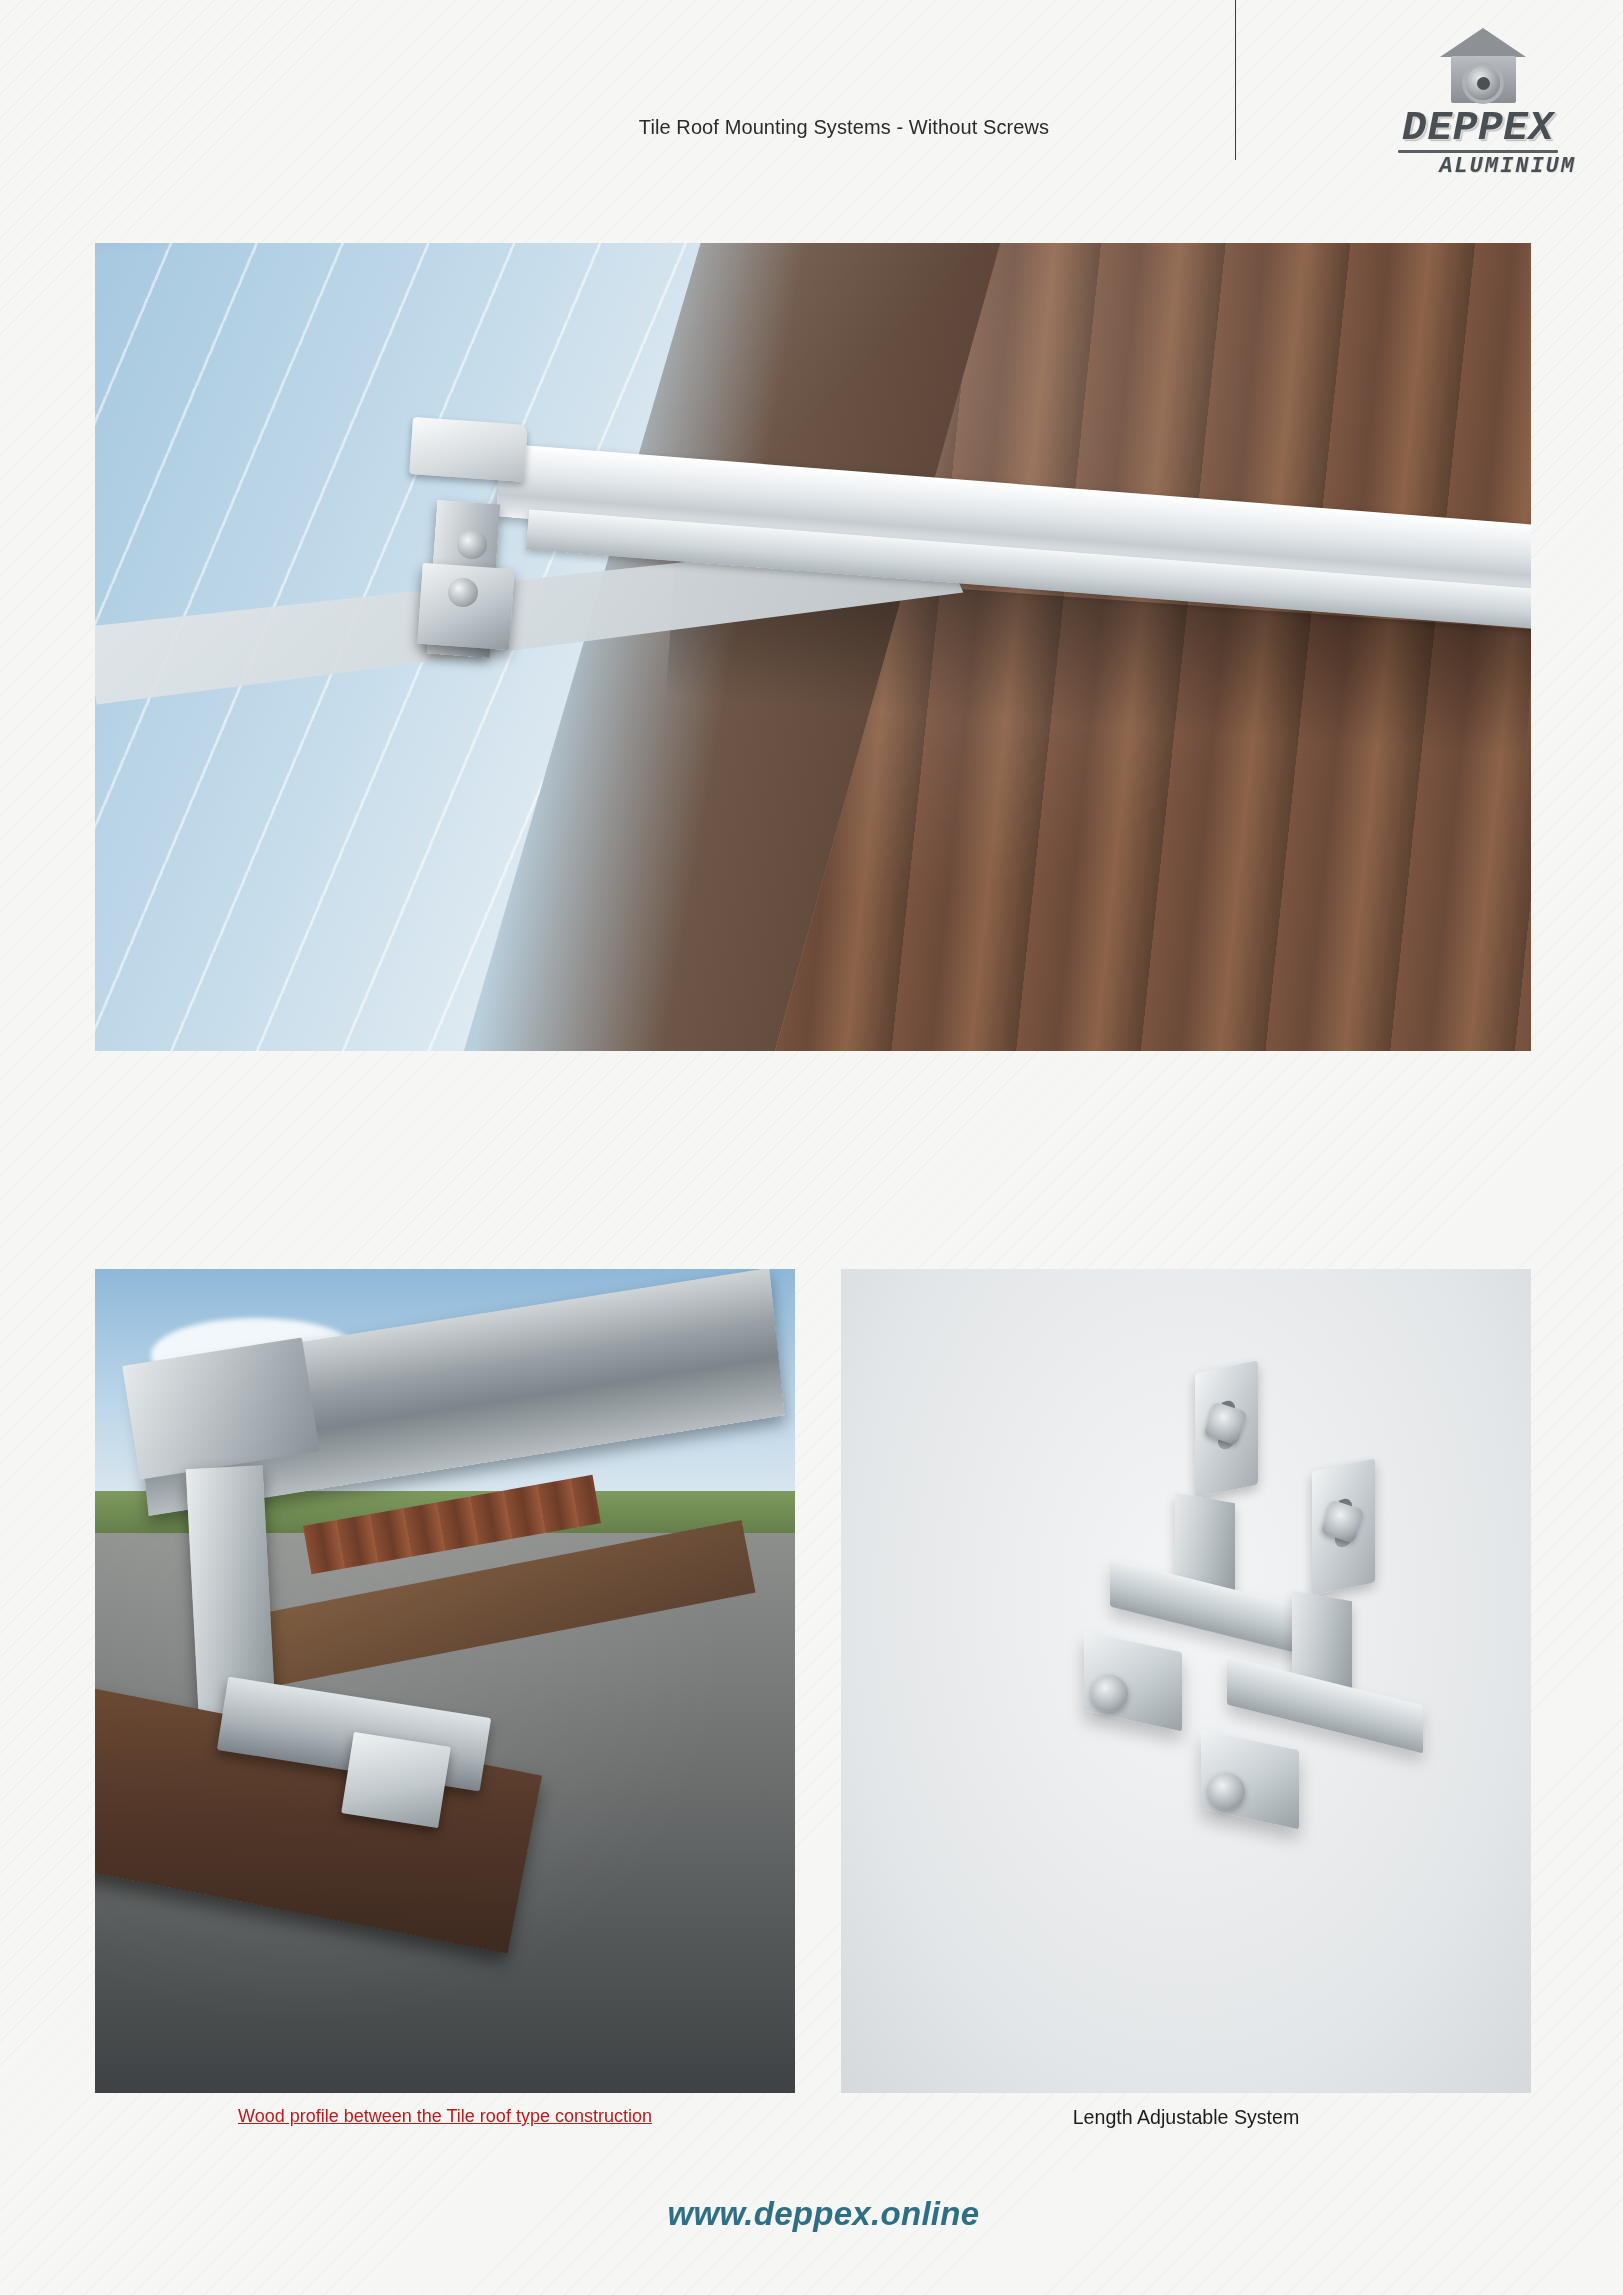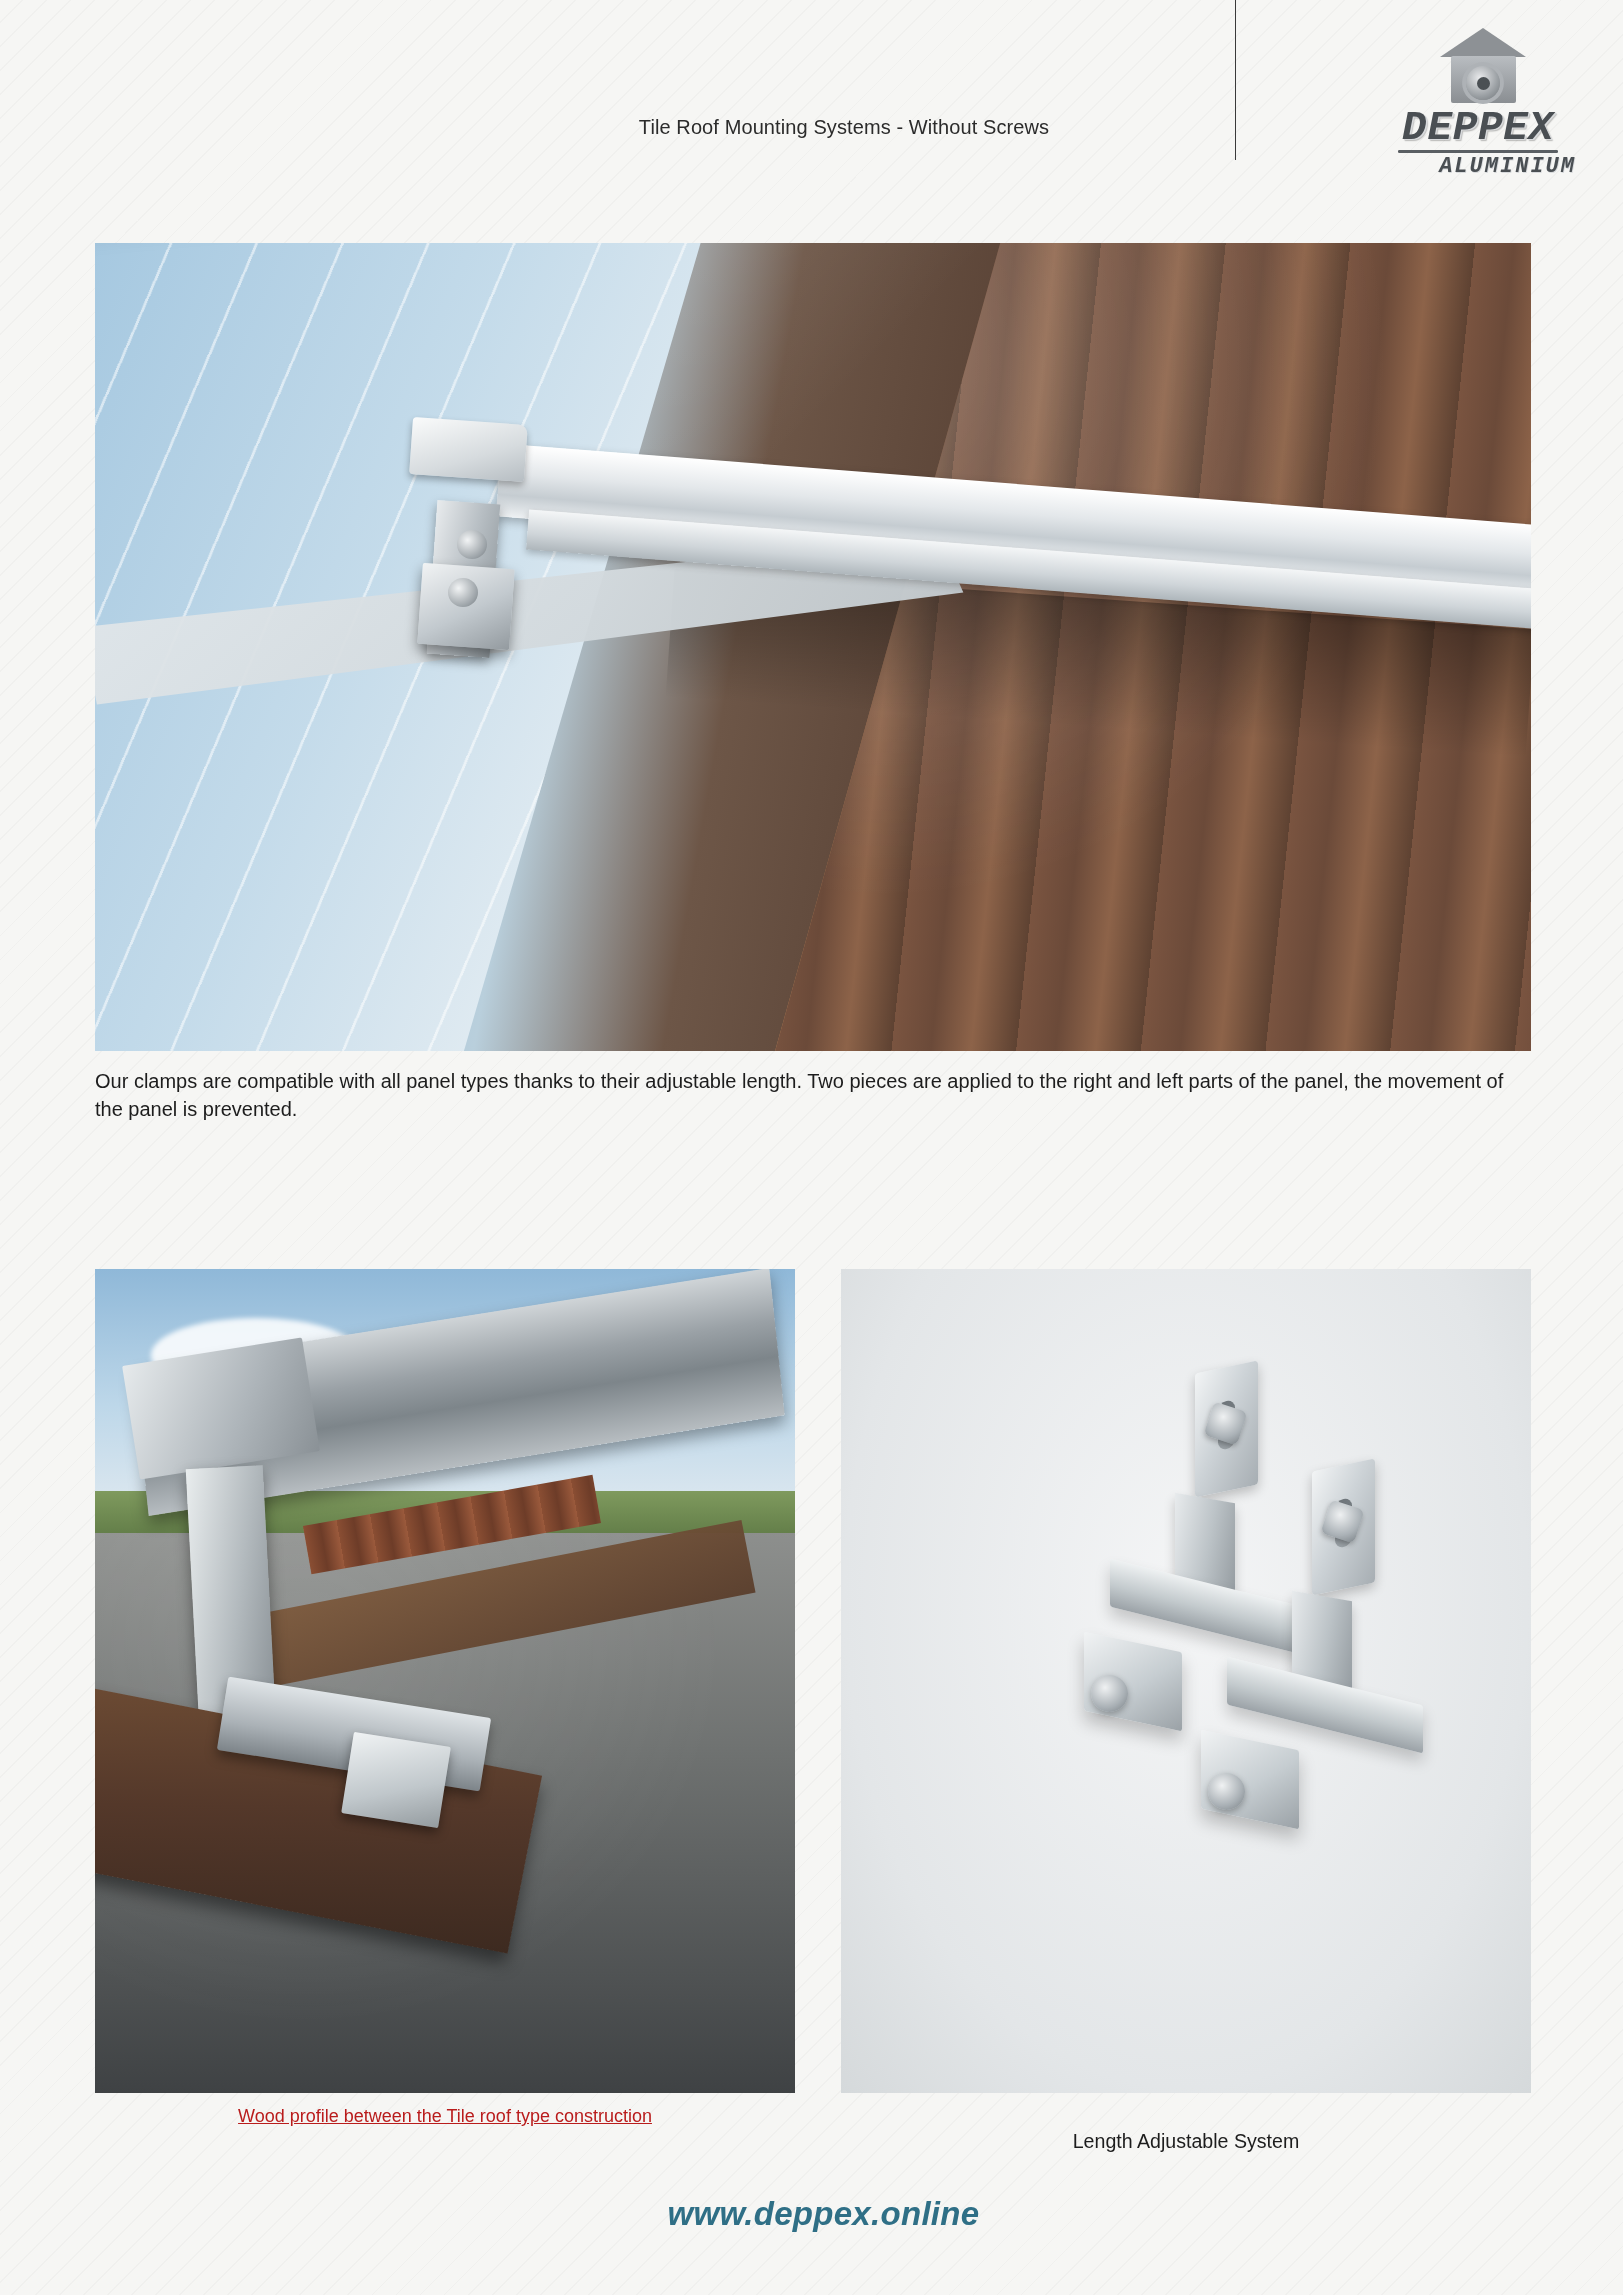--- a/index.html
+++ b/index.html
@@ -507,21 +507,20 @@
     text-decoration: underline;
   }
   .caption-right {
     position: absolute;
     left: 841px;
     top: 2106px;
     width: 690px;
     text-align: center;
     font-size: 19.6px;
     color: #1d1d1d;
-    margin-top: 24px;
   }
 
   .footer-url {
     position: absolute;
     left: 0;
     top: 2195px;
     width: 1623px;
     text-align: center;
     font-size: 33px;
     font-weight: bold;
@@ -564,21 +563,20 @@
       <div class="pm-rail"></div>
       <div class="pm-rail2"></div>
       <div class="pm-clamp"></div>
       <div class="pm-hook"></div>
       <div class="pm-hook-foot"></div>
       <div class="pm-bolt" style="left:25.2%; top:35.5%;"></div>
       <div class="pm-bolt" style="left:24.6%; top:41.5%;"></div>
     </div>
   </div>
 
-  <div class="caption-main">Our clamps are compatible with all panel types thanks to their adjustable length. Two pieces are applied to the right and left parts of the panel, the movement of the panel is prevented.</div>
 
   <div class="fig fig-left">
     <div class="photo-left">
       <div class="pl-sky"></div>
       <div class="pl-cloud" style="left:8%; top:6%; width:30%; height:9%;"></div>
       <div class="pl-cloud" style="left:52%; top:10%; width:40%; height:10%;"></div>
       <div class="pl-grass"></div>
       <div class="pl-ground"></div>
       <div class="pl-tile"></div>
       <div class="pl-wood2"></div>

